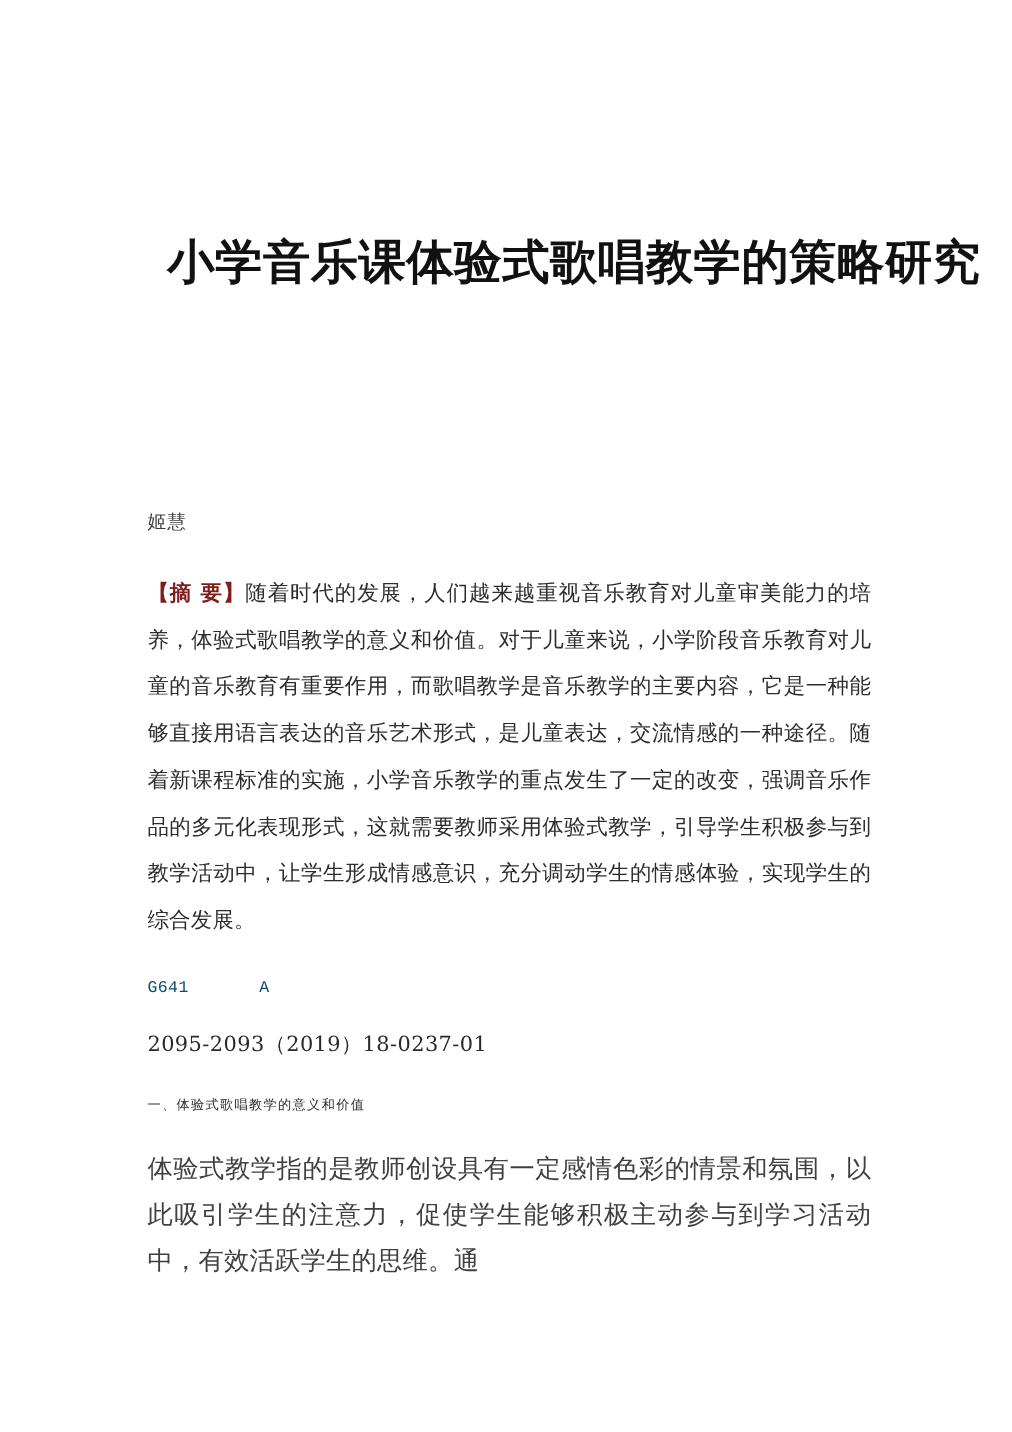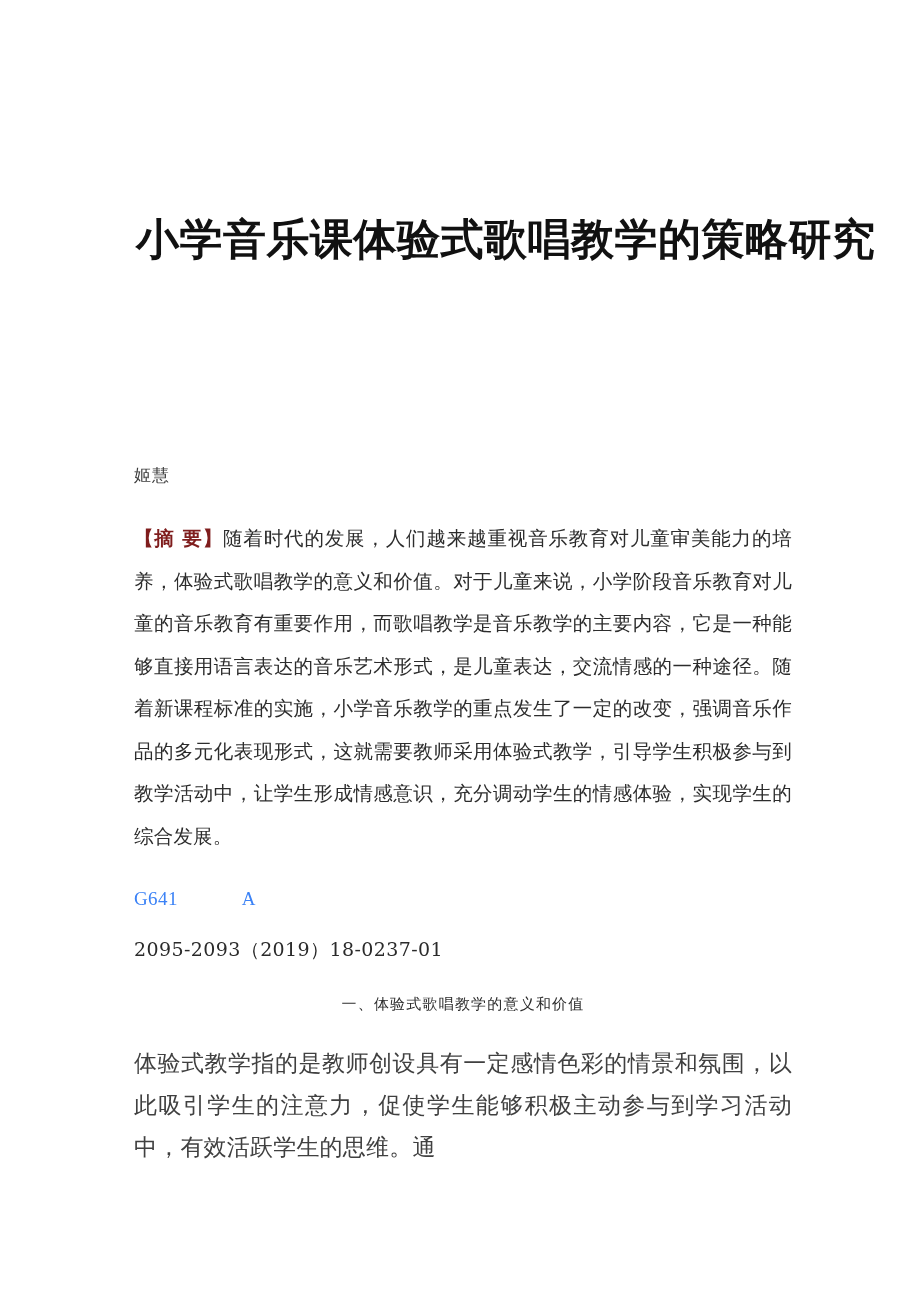--- a/index.html
+++ b/index.html
@@ -22,21 +22,21 @@
     position: relative;
     width: 920px;
     height: 1302px;
     background: #ffffff;
     box-sizing: border-box;
   }
 
   
   .doc-title {
     position: absolute;
-    left: 136px;
+    left: 152px;
     top: 196px;
     width: 664px;
     font-family: "DejaVu Serif", "Liberation Serif", serif;
     font-size: 43px;
     line-height: 62px;
     font-weight: 700;
     letter-spacing: 0.5px;
     color: #111111;
     white-space: nowrap;
     margin-top: 12px;
@@ -83,51 +83,50 @@
     margin: 0 0 28px 0;
     letter-spacing: 0.2px;
   }
 
   .keywords .lead {
     font-weight: 600;
     color: #151515;
   }
 
   .codes {
-    font-family: Liberation Serif, serif;
-    font-size: 19px;
+    font-family: Liberation Mono, monospace;
+    font-size: 15px;
     line-height: 30px;
-    color: #3b82f6;
+    color: #0c4a6e;
     margin: 0 0 20px 0;
     letter-spacing: 0.4px;
   }
 
   .codes .gap {
     display: inline-block;
     width: 64px;
   }
 
   .article-no {
     font-family: "DejaVu Serif", "Liberation Serif", serif;
     font-size: 19px;
     line-height: 30px;
     color: #2a2a2a;
     margin: 0 0 24px 0;
     letter-spacing: 0.4px;
   }
 
   .section-heading {
     font-family: Liberation Sans, sans-serif;
-    font-size: 15px;
+    font-size: 12px;
     line-height: 32px;
     font-weight: 400;
     color: #2c2c2c;
     margin: 0 0 22px 0;
     letter-spacing: 1.2px;
-    text-align: center;
   }
 
   .body-para {
     font-family: "DejaVu Serif", "Liberation Serif", serif;
     font-size: 23px;
     line-height: 42px;
     color: #404040;
     margin: 0;
     text-align: justify;
     text-justify: inter-character;

